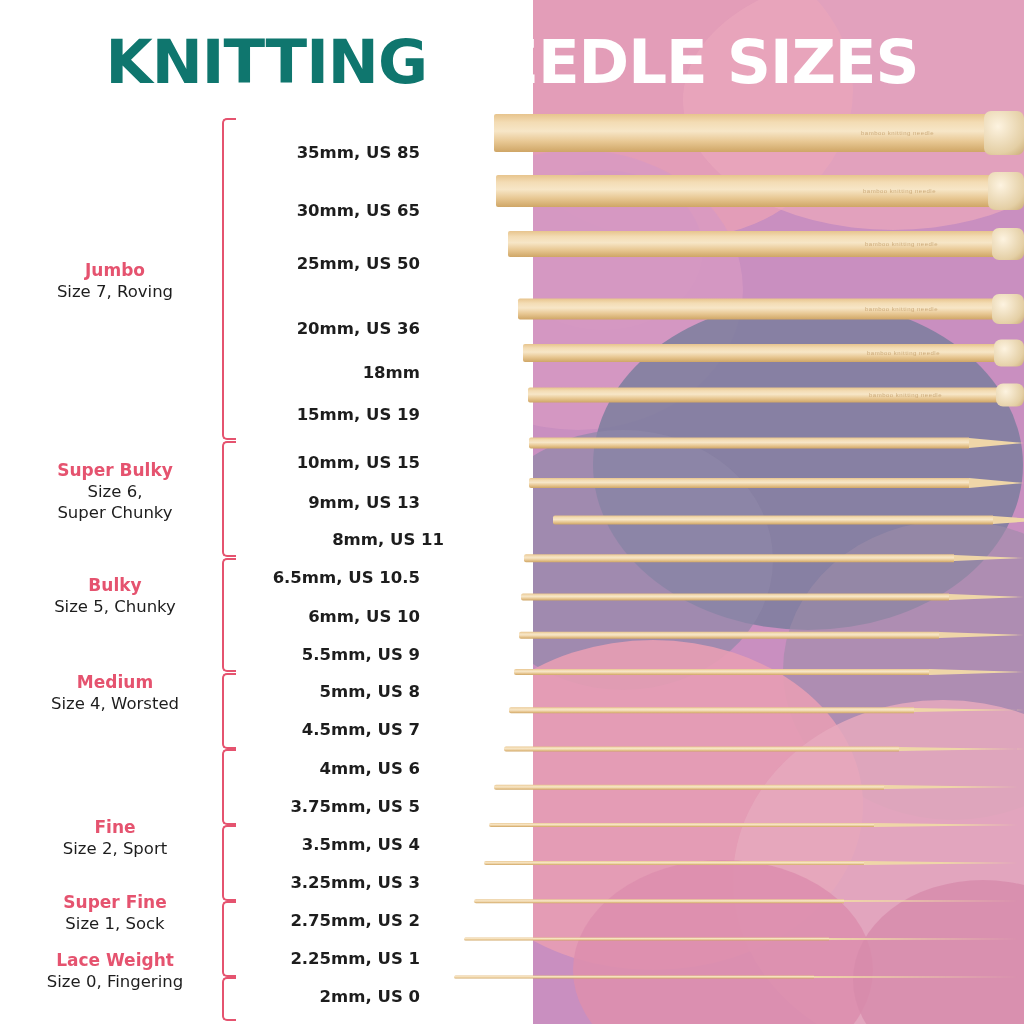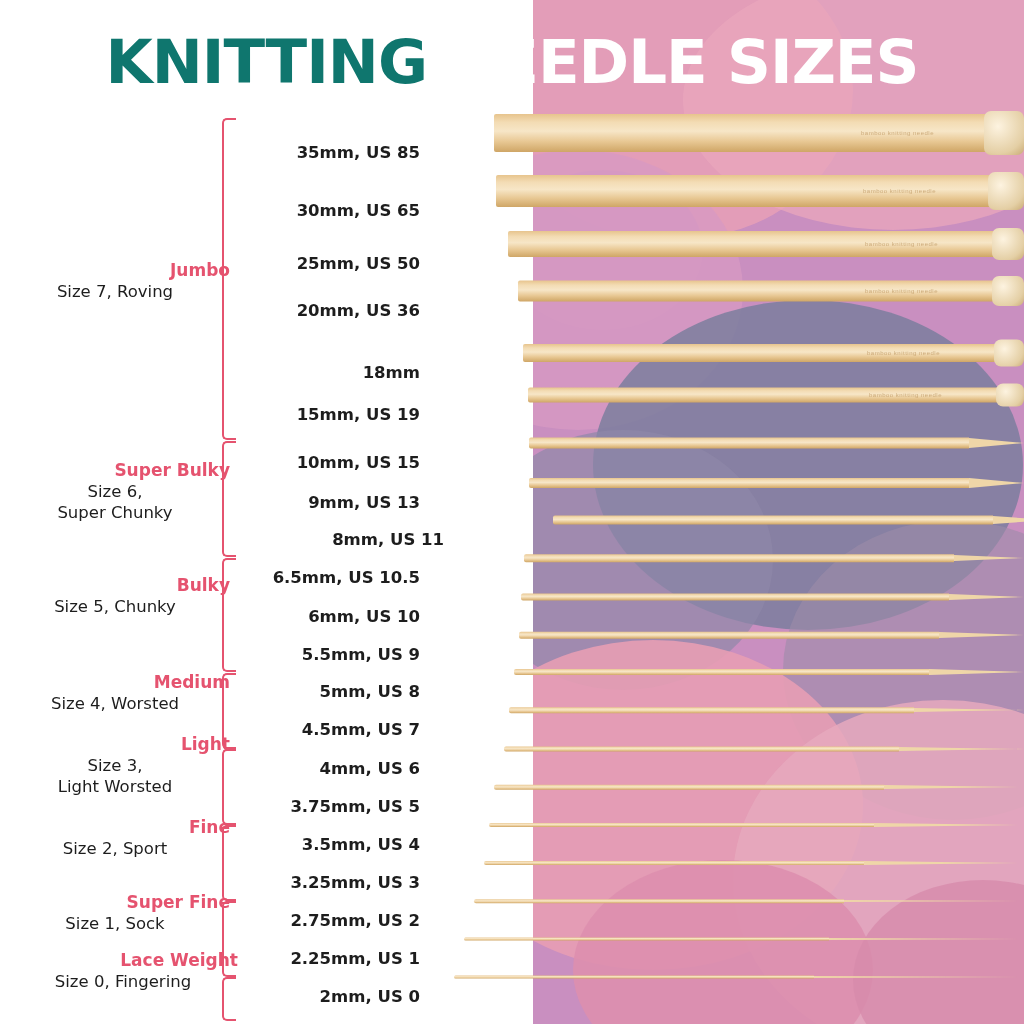--- a/index.html
+++ b/index.html
@@ -67,21 +67,21 @@
   }
   .brand{
     position:absolute;top:50%;transform:translateY(-50%);
     font-size:6px;color:#b48a52;letter-spacing:.5px;opacity:.6;
     font-family:"Liberation Sans", sans-serif;white-space:nowrap;
   }
 
   
   .group{position:absolute;left:0;width:230px;}
   .group .gname{
-    text-align:right;color:#e5536f;font-weight:bold;font-size:17px;
+    text-align:center;color:#e5536f;font-weight:bold;font-size:17px;
     line-height:21px;font-family:"DejaVu Sans", sans-serif;
   }
   .group .gsub{
     text-align:center;color:#1d1d1d;font-size:16.5px;line-height:21px;
     font-family:"DejaVu Sans", sans-serif;
   }
   .bracket{
     position:absolute;left:222px;border:2px solid #e5536f;
     border-right:none;border-radius:5px 0 0 5px;width:12px;
   }
@@ -127,40 +127,35 @@
     <div class="gsub">Size 5, Chunky</div>
   </div>
   <div class="bracket" style="top:558px;height:110px;"></div>
 
   <div class="group" style="top:672px;">
     <div class="gname">Medium</div>
     <div class="gsub">Size 4, Worsted</div>
   </div>
   <div class="bracket" style="top:673px;height:72px;"></div>
 
-  <div class="group" style="top:734px;">
-    <div class="gname">Light</div>
-    <div class="gsub">Size 3,</div>
-    <div class="gsub">Light Worsted</div>
-  </div>
   <div class="bracket" style="top:749px;height:72px;"></div>
 
   <div class="group" style="top:817px;">
     <div class="gname">Fine</div>
     <div class="gsub">Size 2, Sport</div>
   </div>
   <div class="bracket" style="top:825px;height:72px;"></div>
 
   <div class="group" style="top:892px;">
     <div class="gname">Super Fine</div>
     <div class="gsub">Size 1, Sock</div>
   </div>
   <div class="bracket" style="top:901px;height:72px;"></div>
 
-  <div class="group" style="top:950px;padding-left:8px;">
+  <div class="group" style="top:950px;">
     <div class="gname">Lace Weight</div>
     <div class="gsub">Size 0, Fingering</div>
   </div>
   <div class="bracket" style="top:977px;height:40px;"></div>
 
   <div class="row" style="top:133px;">
     <span class="size-label">35mm, US 85</span>
     <div class="needle">
       <div class="shaft" style="width:500px;height:38px;right:30px;"></div>
       <div class="tip" style="right:530px;border-width:19px 0 19px 105px;"></div>
@@ -182,21 +177,21 @@
   <div class="row" style="top:244px;">
     <span class="size-label">25mm, US 50</span>
     <div class="needle">
       <div class="shaft" style="width:490px;height:26px;right:26px;"></div>
       <div class="tip" style="right:516px;border-width:13px 0 13px 105px;"></div>
       <div class="cap" style="width:32px;height:32px;"></div>
       <span class="brand" style="right:86px;">bamboo knitting needle</span>
     </div>
   </div>
 
-  <div class="row" style="top:291px;">
+  <div class="row" style="top:309px;">
     <span class="size-label">20mm, US 36</span>
     <div class="needle">
       <div class="shaft" style="width:480px;height:21px;right:26px;"></div>
       <div class="tip" style="right:506px;border-width:10.5px 0 10.5px 110px;"></div>
       <div class="cap" style="width:32px;height:30px;"></div>
       <span class="brand" style="right:86px;">bamboo knitting needle</span>
     </div>
   </div>
 
   <div class="row" style="top:353px;">

